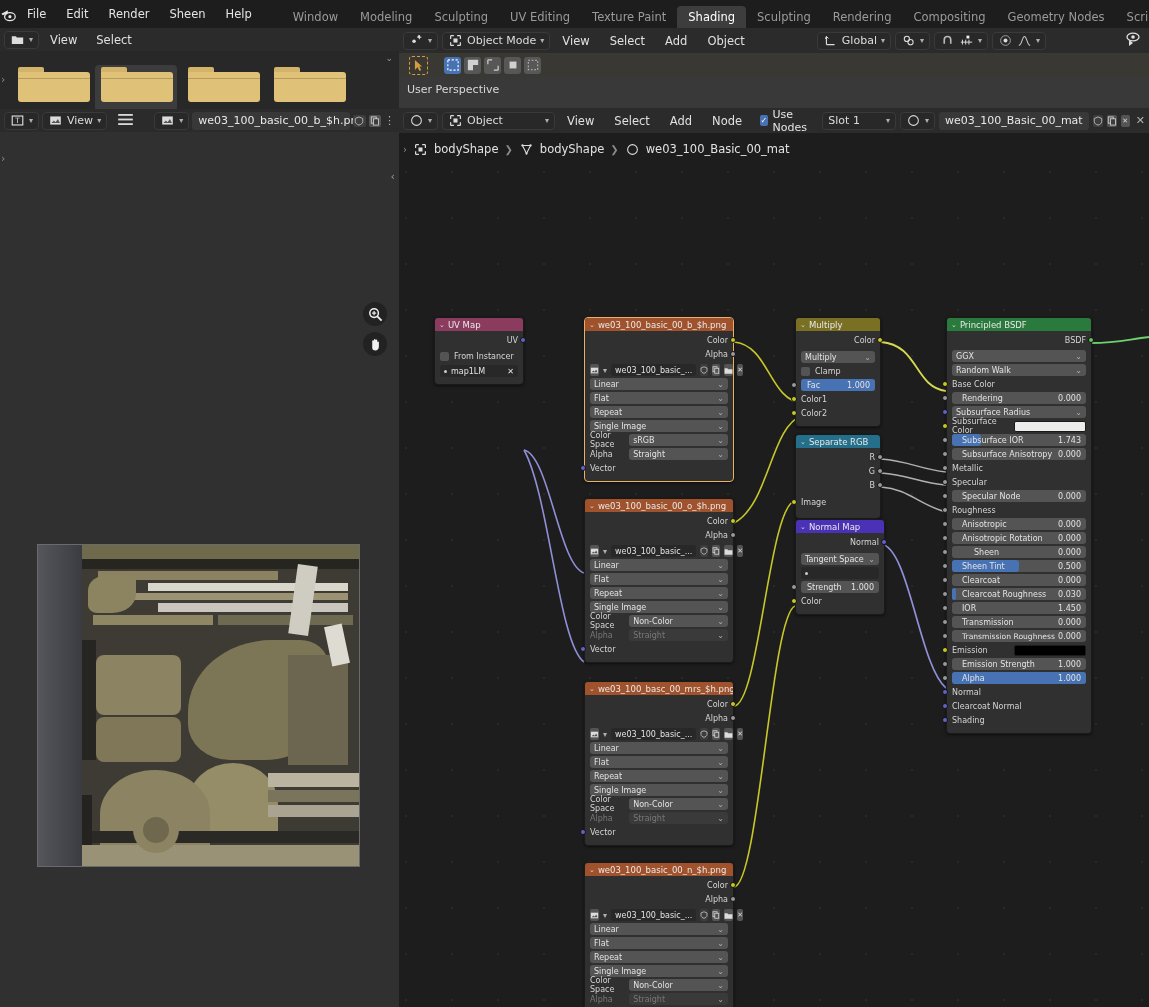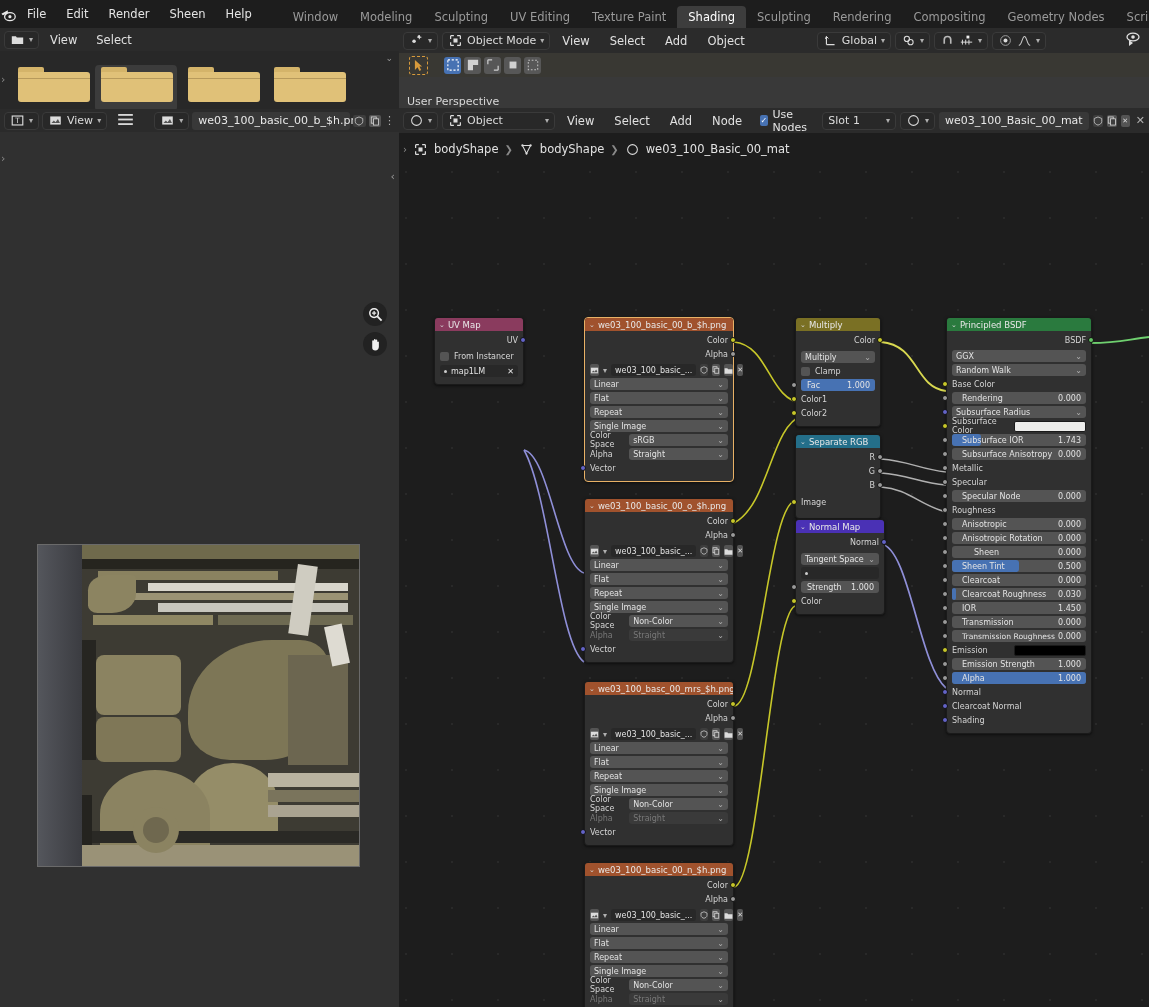--- a/index.html
+++ b/index.html
@@ -56,21 +56,21 @@
     align-items:center; padding:0 6px; color:#e8e8e8; font-size:11px; white-space:nowrap;}
 
   
   .vp { position:absolute; left:399px; top:28px; width:750px; height:80px; background:#393939; }
   .vp-hdr { height:25px; background:#2b2b2b; display:flex; align-items:center; padding:0 4px; gap:4px;}
   .vp-tools { height:24px; background:#393833; display:flex; align-items:center; padding:0 10px; gap:3px;}
   .tool-sq { width:17px; height:17px; border-radius:3px; background:#575757; display:flex; align-items:center; justify-content:center;}
   .tool-sq.active { background:#4772b3; }
   .tool-cursor { width:19px; height:19px; border:1px dashed #d79a3c; border-radius:3px;
     display:flex; align-items:center; justify-content:center; }
-  .vp-text { position:absolute; left:8px; top:67px; color:#d8d8d8; font-size:11px;}
+  .vp-text { position:absolute; left:8px; top:55px; color:#d8d8d8; font-size:11px;}
   .eyeicon { margin-left:auto; margin-right:4px; }
 
   
   .se { position:absolute; left:399px; top:108px; width:750px; height:899px; background:#1d1d1d;}
   .se-hdr { height:25px; background:#2b2b2b; display:flex; align-items:center; padding:0 4px; gap:4px;}
   .crumbs { height:32px; background:#1d1d1d; display:flex; align-items:center; padding:0 4px; gap:6px; font-size:11.5px;}
   .crumb { display:flex; align-items:center; gap:6px; color:#e2e2e2; }
   .crumb-sep { color:#8a8a8a; font-size:10px; }
   .se-canvas { position:relative; width:750px; height:842px; background:#1d1d1d; overflow:hidden;}
   .dot { position:absolute; width:2px; height:2px; background:#2e2e2e; border-radius:50%; }

